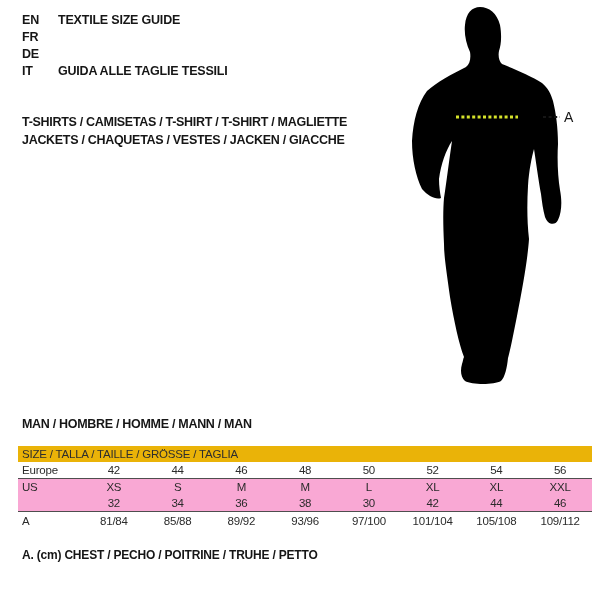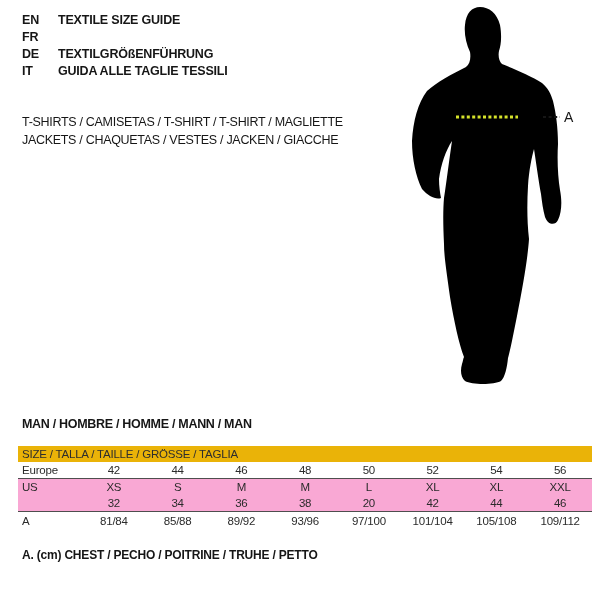--- a/index.html
+++ b/index.html
@@ -7,21 +7,21 @@
     position:relative;width:600px;height:600px;background:#ffffff;
     font-family:"Liberation Sans",sans-serif;color:#111;overflow:hidden;
   }
   
   .lang-block{position:absolute;left:22px;top:13px;}
   .lang-row{display:flex;height:17px;align-items:flex-start;
     font-weight:bold;font-size:12.5px;letter-spacing:-0.2px;color:#161616;}
   .lang-code{width:36px;}
   
   .cat-block{position:absolute;left:22px;top:113px;
-    font-weight:normal;font-size:12.5px;line-height:18px;letter-spacing:-0.3px;color:#161616;}
+    font-weight:bold;font-size:12.5px;line-height:18px;letter-spacing:-0.3px;color:#161616;}
   
   .figure-svg{position:absolute;left:395px;top:0;width:205px;height:405px;}
   .figure-svg text{font-family:"Liberation Sans",sans-serif;}
   
   .section-title{position:absolute;left:22px;top:417px;
     font-weight:bold;font-size:12.5px;letter-spacing:-0.3px;color:#161616;}
   
   .size-table{position:absolute;left:18px;top:446px;width:574px;
     font-size:11.5px;letter-spacing:-0.2px;color:#2b2b2b;}
   .t-header{height:16px;display:flex;align-items:center;padding-left:4px;
@@ -66,21 +66,20 @@
   <div class="lang-block">
     <div class="lang-row">
       <span class="lang-code">EN</span>
       <span>TEXTILE SIZE GUIDE</span>
     </div>
     <div class="lang-row">
       <span class="lang-code">FR</span>
     </div>
     <div class="lang-row">
       <span class="lang-code">DE</span>
-      <span>TEXTILGRÖßENFÜHRUNG</span>
     </div>
     <div class="lang-row">
       <span class="lang-code">IT</span>
       <span>GUIDA ALLE TAGLIE TESSILI</span>
     </div>
   </div>
 
   <div class="cat-block">
     <div>T-SHIRTS / CAMISETAS / T-SHIRT / T-SHIRT / MAGLIETTE</div>
     <div>JACKETS / CHAQUETAS / VESTES / JACKEN / GIACCHE</div>
@@ -114,21 +113,21 @@
       <span class="val">XL</span>
       <span class="val">XXL</span>
     </div>
 
     <div class="t-row band">
       <span class="label"></span>
       <span class="val">32</span>
       <span class="val">34</span>
       <span class="val">36</span>
       <span class="val">38</span>
-      <span class="val">20</span>
+      <span class="val">30</span>
       <span class="val">42</span>
       <span class="val">44</span>
       <span class="val">46</span>
     </div>
 
     <div class="t-row rule last">
       <span class="label">A</span>
       <span class="val">81/84</span>
       <span class="val">85/88</span>
       <span class="val">89/92</span>

